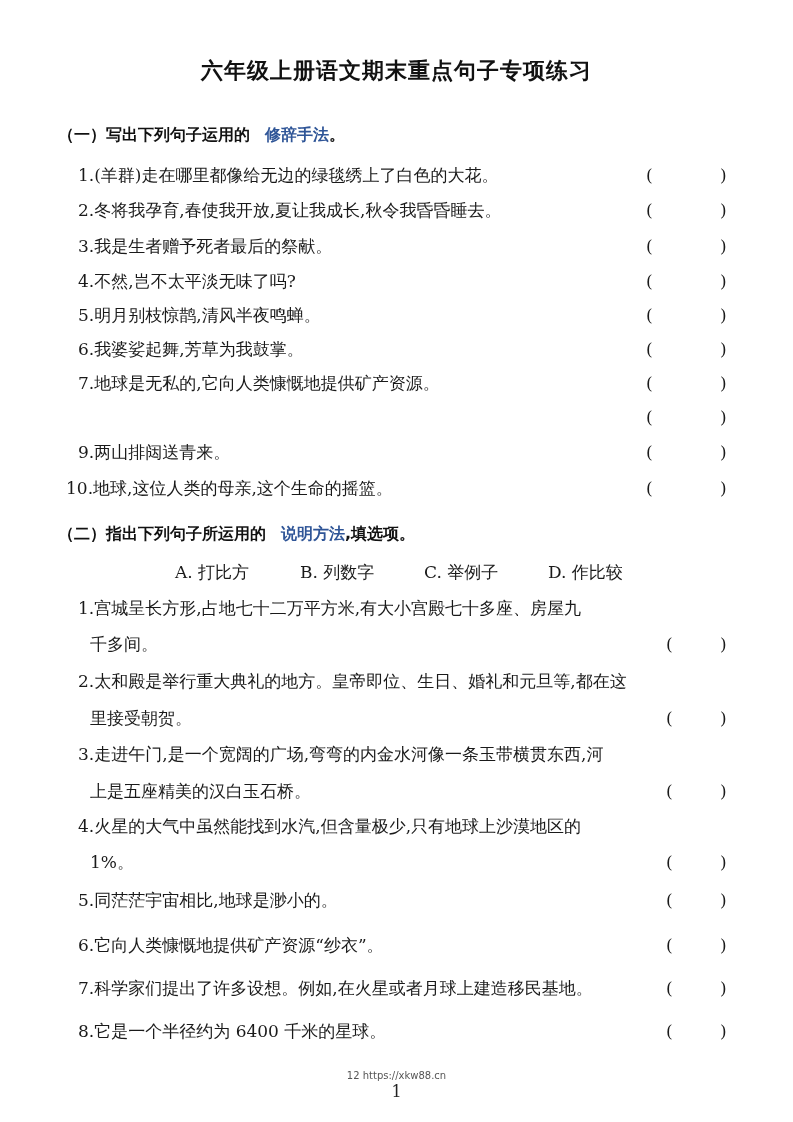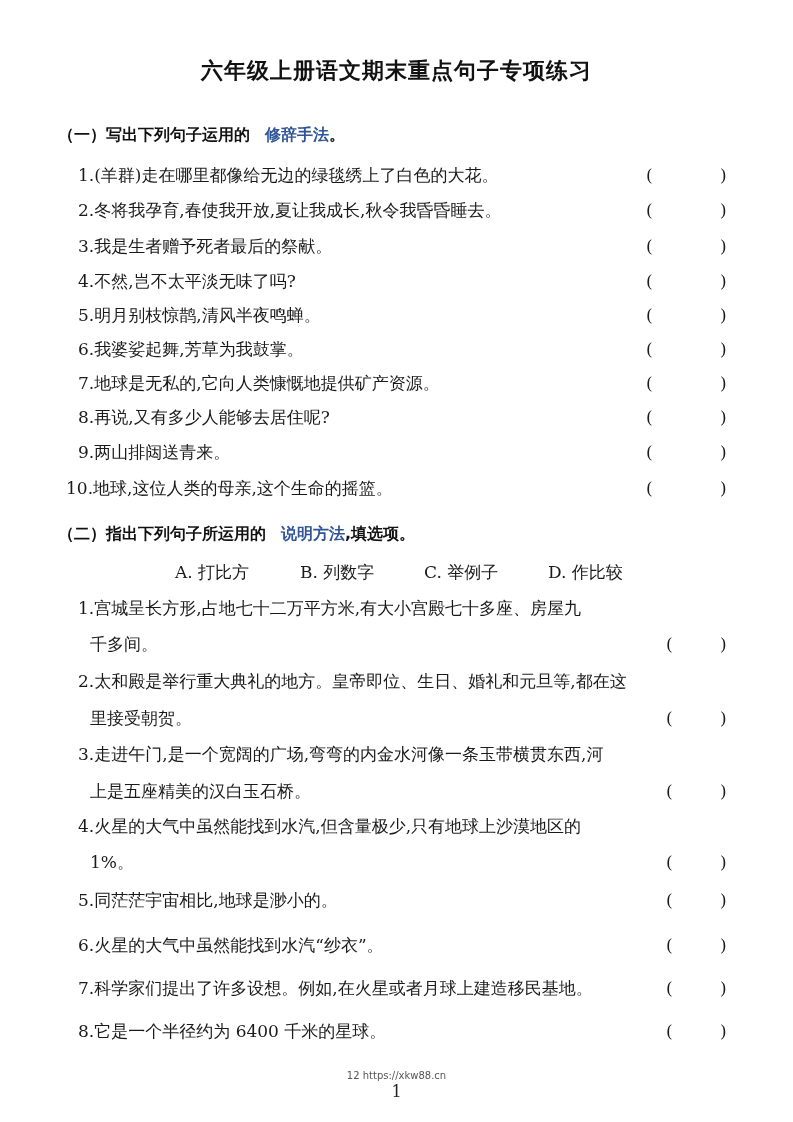--- a/index.html
+++ b/index.html
@@ -81,21 +81,20 @@
   <span class="txt"><span>6.</span><span>我婆娑起舞,芳草为我鼓掌。</span></span>
   <span class="lp">(</span>
   <span class="rp">)</span>
 </div>
 <div class="row" style="top:371px;">
   <span class="txt"><span>7.</span><span>地球是无私的,它向人类慷慨地提供矿产资源。</span></span>
   <span class="lp">(</span>
   <span class="rp">)</span>
 </div>
 <div class="row" style="top:405px;">
-  <span class="txt"><span>8.</span><span>再说,又有多少人能够去居住呢?</span></span>
   <span class="lp">(</span>
   <span class="rp">)</span>
 </div>
 <div class="row" style="top:440px;">
   <span class="txt"><span>9.</span><span>两山排闼送青来。</span></span>
   <span class="lp">(</span>
   <span class="rp">)</span>
 </div>
 <div class="row r10" style="top:476px;">
   <span class="txt"><span>10.</span><span>地球,这位人类的母亲,这个生命的摇篮。</span></span>
@@ -150,21 +149,21 @@
   <span class="rp">)</span>
 </div>
 
 <div class="row row2" style="top:888px;">
   <span class="txt"><span>5.</span><span>同茫茫宇宙相比,地球是渺小的。</span></span>
   <span class="lp">(</span>
   <span class="rp">)</span>
 </div>
 
 <div class="row row2" style="top:933px;">
-  <span class="txt"><span>6.</span><span>火星的大气中虽然能找到水汽“纱衣”。</span></span>
+  <span class="txt"><span>6.</span><span>它向人类慷慨地提供矿产资源“纱衣”。</span></span>
   <span class="lp">(</span>
   <span class="rp">)</span>
 </div>
 
 <div class="row row2" style="top:976px;">
   <span class="txt"><span>7.</span><span>科学家们提出了许多设想。例如,在火星或者月球上建造移民基地。</span></span>
   <span class="lp">(</span>
   <span class="rp">)</span>
 </div>
 

